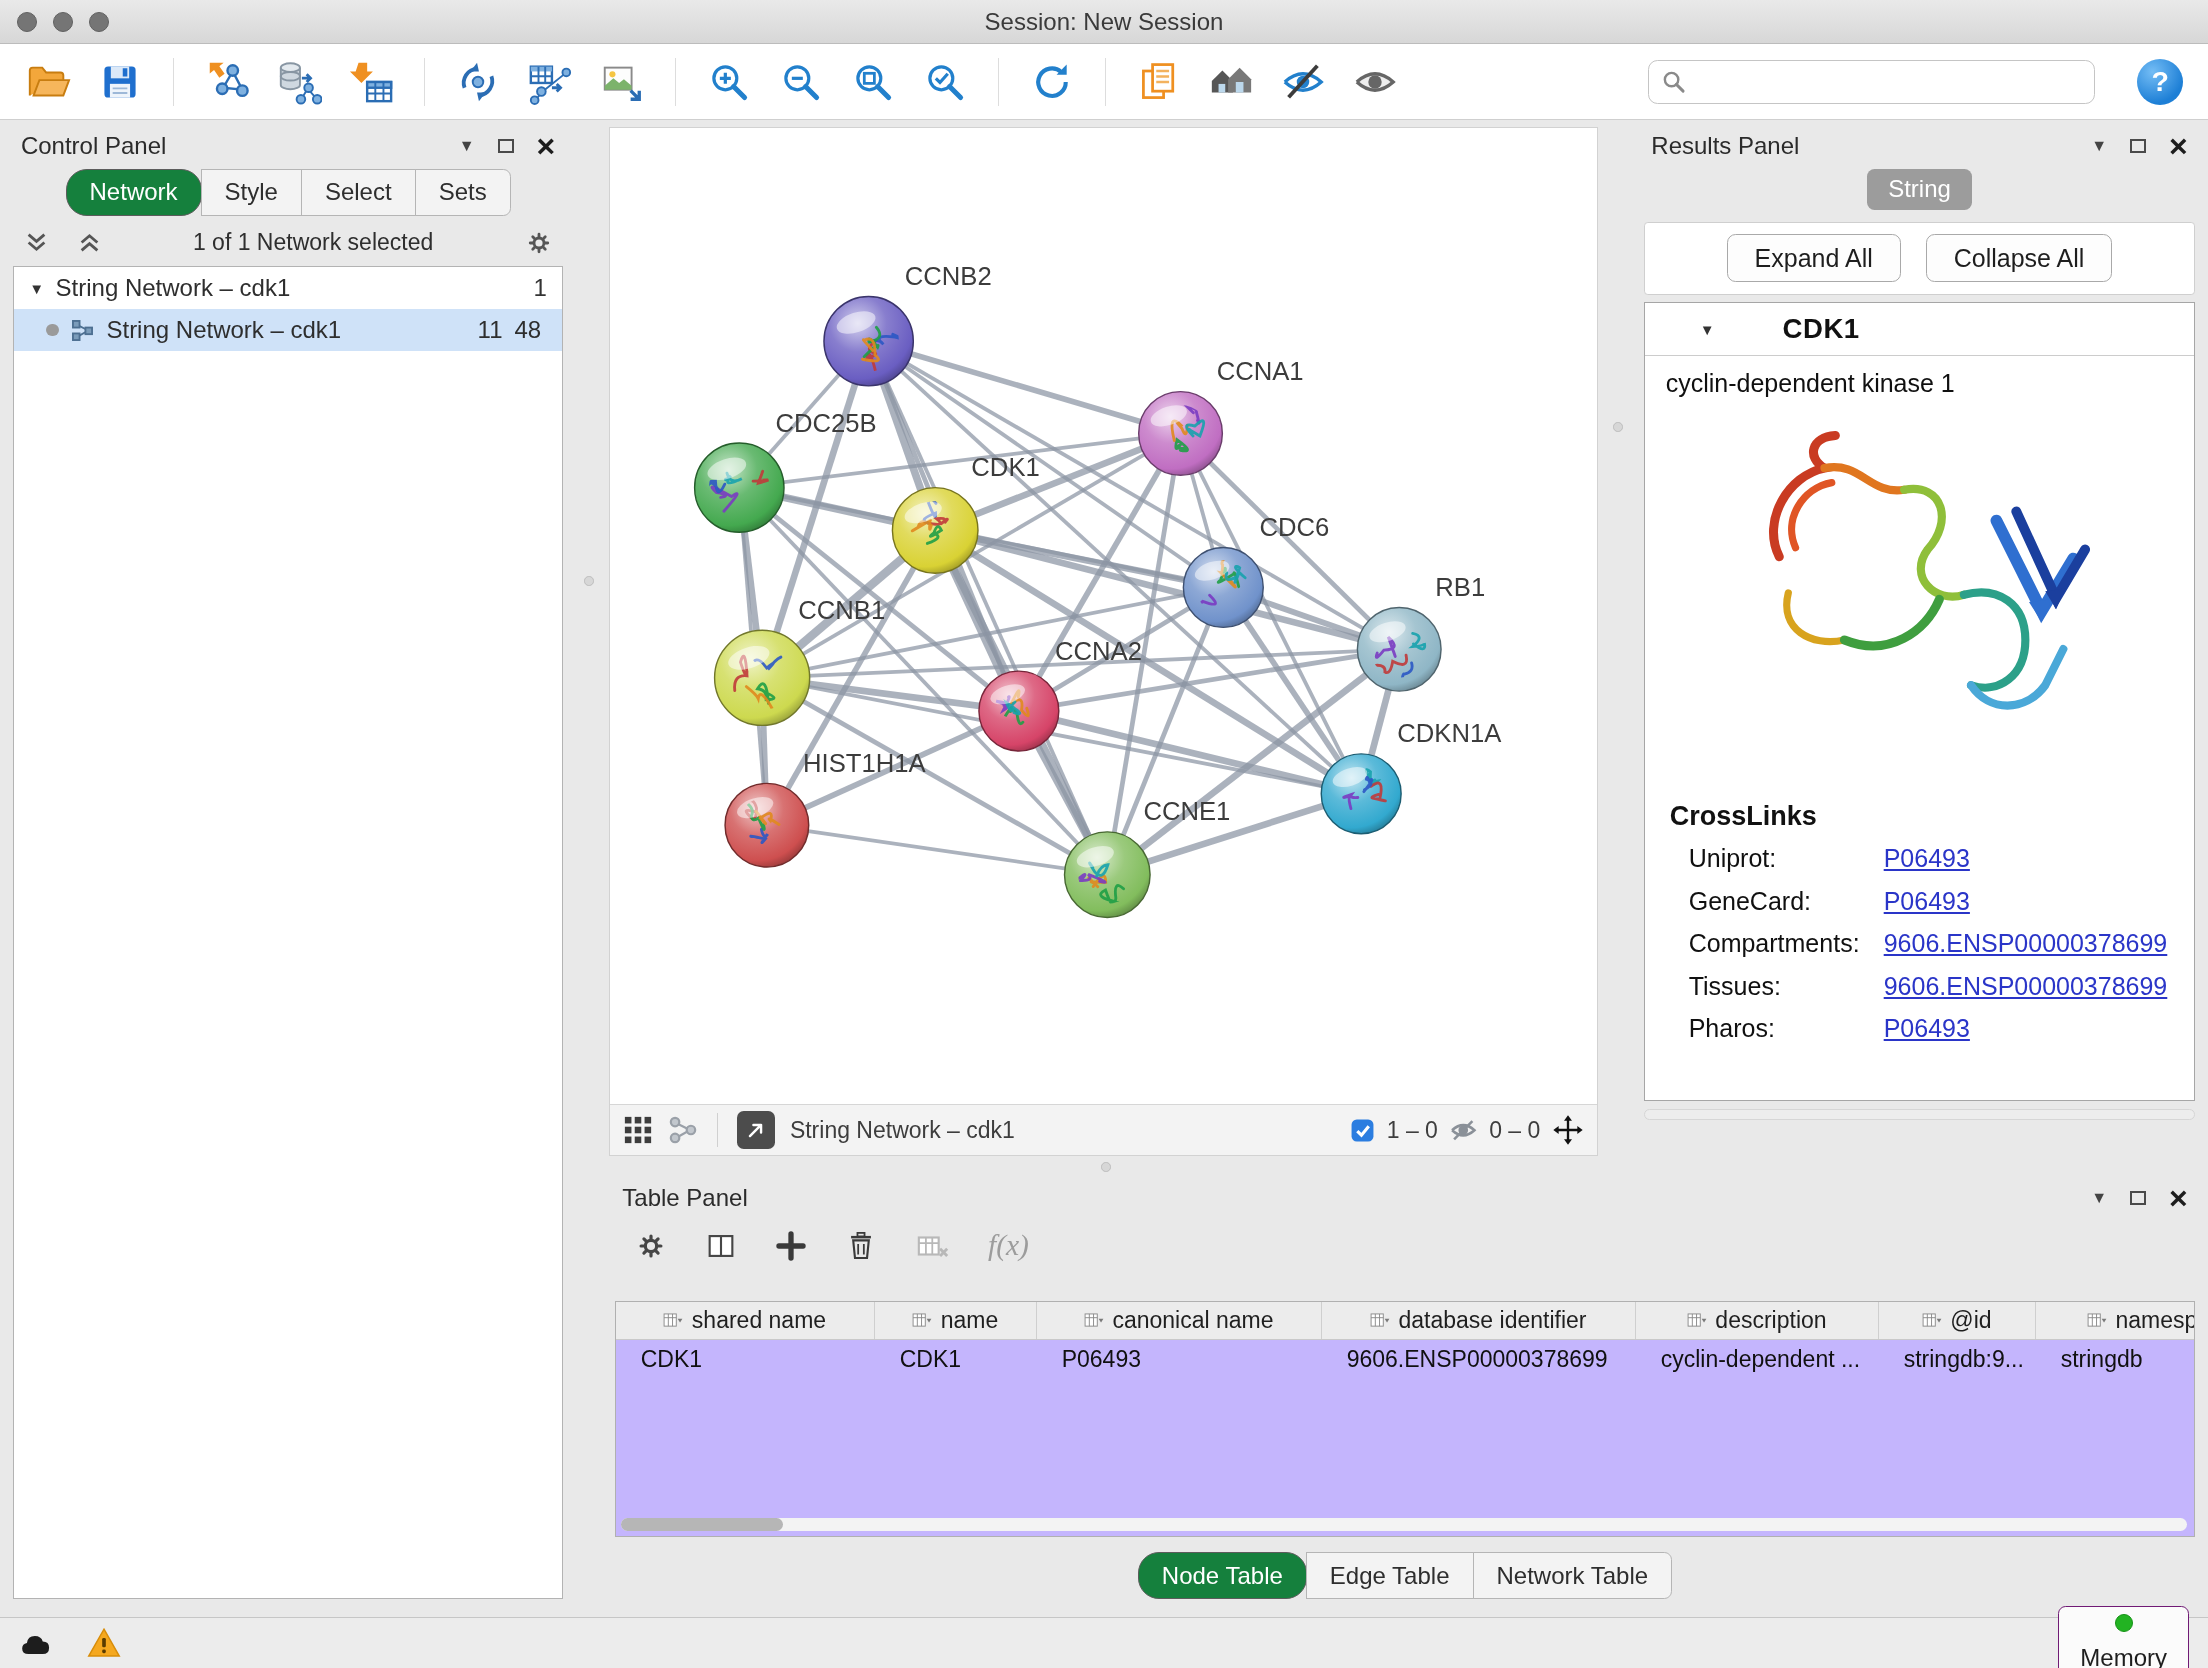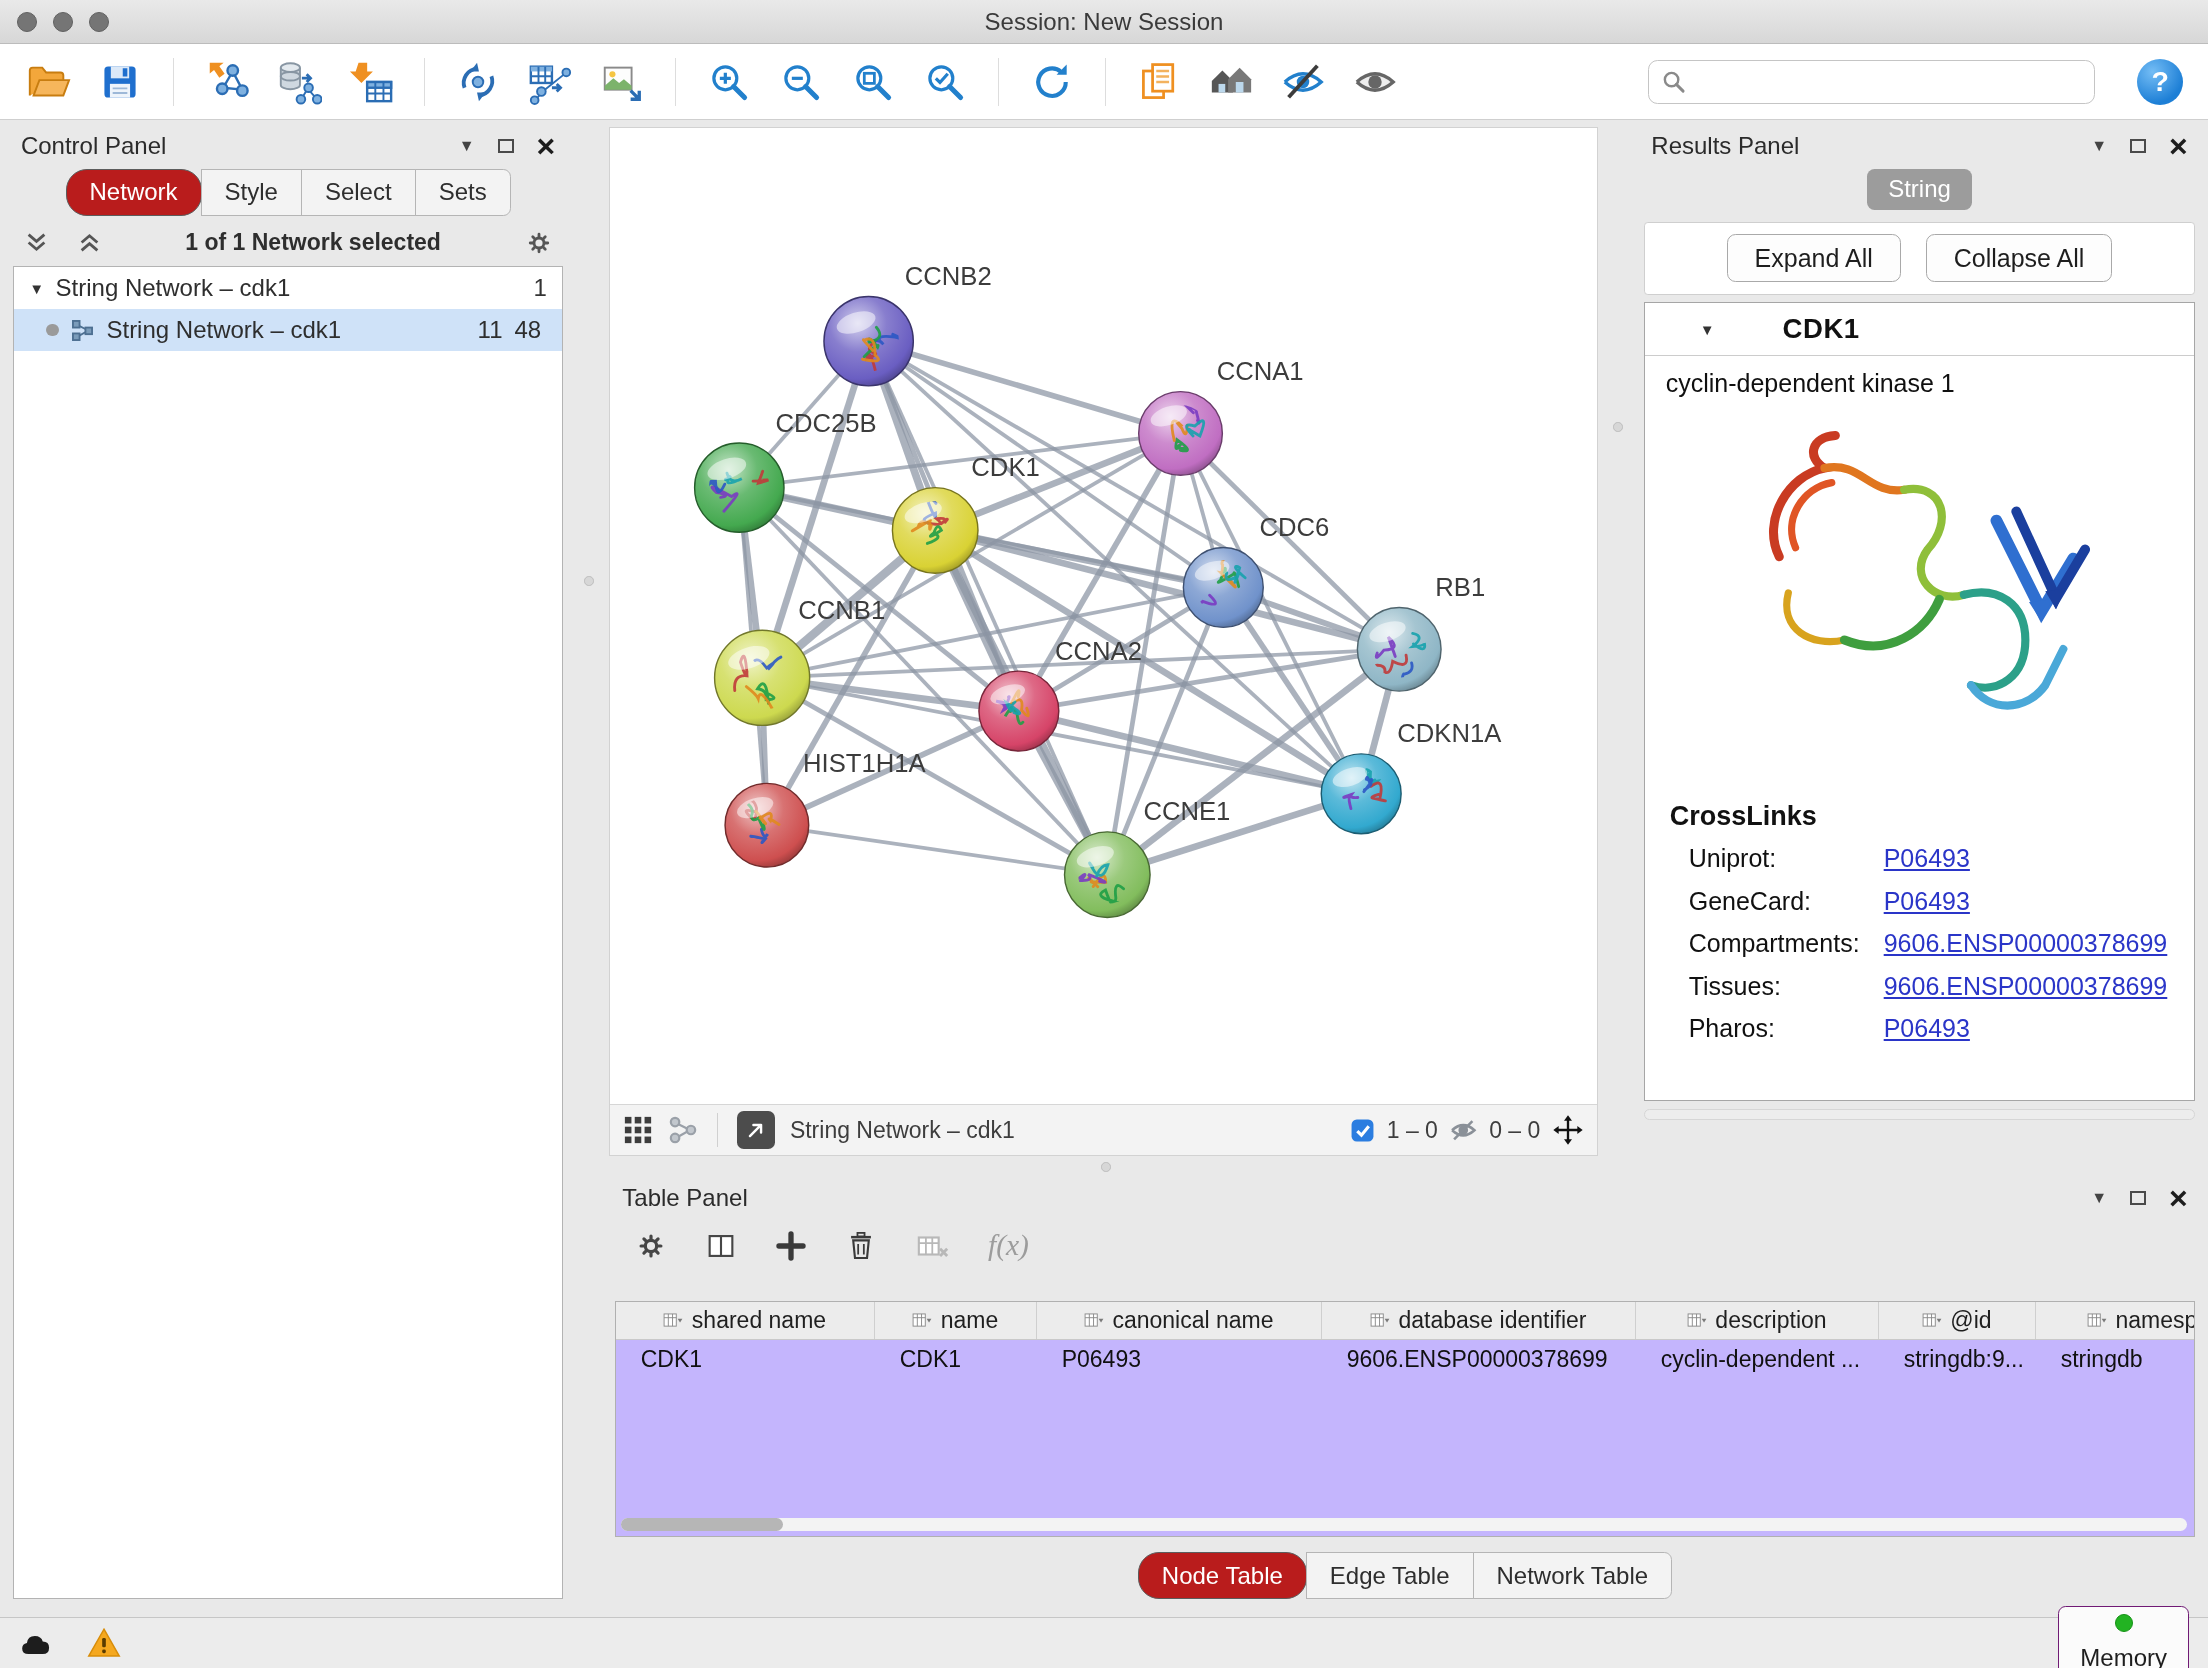--- a/index.html
+++ b/index.html
@@ -32,22 +32,22 @@
   .g-tri { font-size:16px; color:#444; cursor:pointer; }
   .g-float { width:16px; height:13.3px; border:2.4px solid #4a4a4a; cursor:pointer; }
   .g-close { font-size:32px; font-weight:bold; color:#1d1d1d; line-height:19px; cursor:pointer; }
 
   
   .control-panel { position:absolute; left:7.6px; top:127px; width:561px; height:1478px; }
   .cp-tabs { display:flex; justify-content:center; margin-top:3.8px; }
   .seg-tab { padding:8.6px 23px; font-size:24px; background:#f3f3f3; border:1px solid #b5b5b5; margin-left:-1px; color:#2e2e2e; cursor:pointer; }
   .seg-tab:first-child { border-radius:7.6px 0 0 7.6px; margin-left:0; }
   .seg-tab:last-child { border-radius:0 7.6px 7.6px 0; }
-  .seg-tab.selected { background:#b91c1c; border-color:#5c5c5c; color:#fff;border-radius:21px; }
-  .cp-subrow { height:46px; display:flex; align-items:center; padding:0 15px; gap:26px; margin-top:3.8px;font-weight:bold; }
+  .seg-tab.selected { background:#15803d; border-color:#5c5c5c; color:#fff;border-radius:21px; }
+  .cp-subrow { height:46px; display:flex; align-items:center; padding:0 15px; gap:26px; margin-top:3.8px; }
   .cp-summary { flex:1; text-align:center; font-size:23px; color:#2e2e2e; }
   .cp-tree { position:absolute; left:5.7px; right:5.7px; top:139px; bottom:5.7px; background:#fff; border:1px solid #b3b3b3; }
   .tree-row { height:42px; display:flex; align-items:center; font-size:24px; gap:11.4px; padding:0 15px; }
   .tree-row .count { margin-left:auto; color:#333; }
   .tree-row.child { background:#cfe2f8; padding-left:32px; }
   .tree-dot { width:12.4px; height:12.4px; border-radius:50%; background:#9a9a9a; flex:none; }
   .tree-caret { font-size:15px; color:#333; }
   .nums { margin-left:auto; display:flex; gap:12px; margin-right:5.7px; color:#2e2e2e; }
 
   

